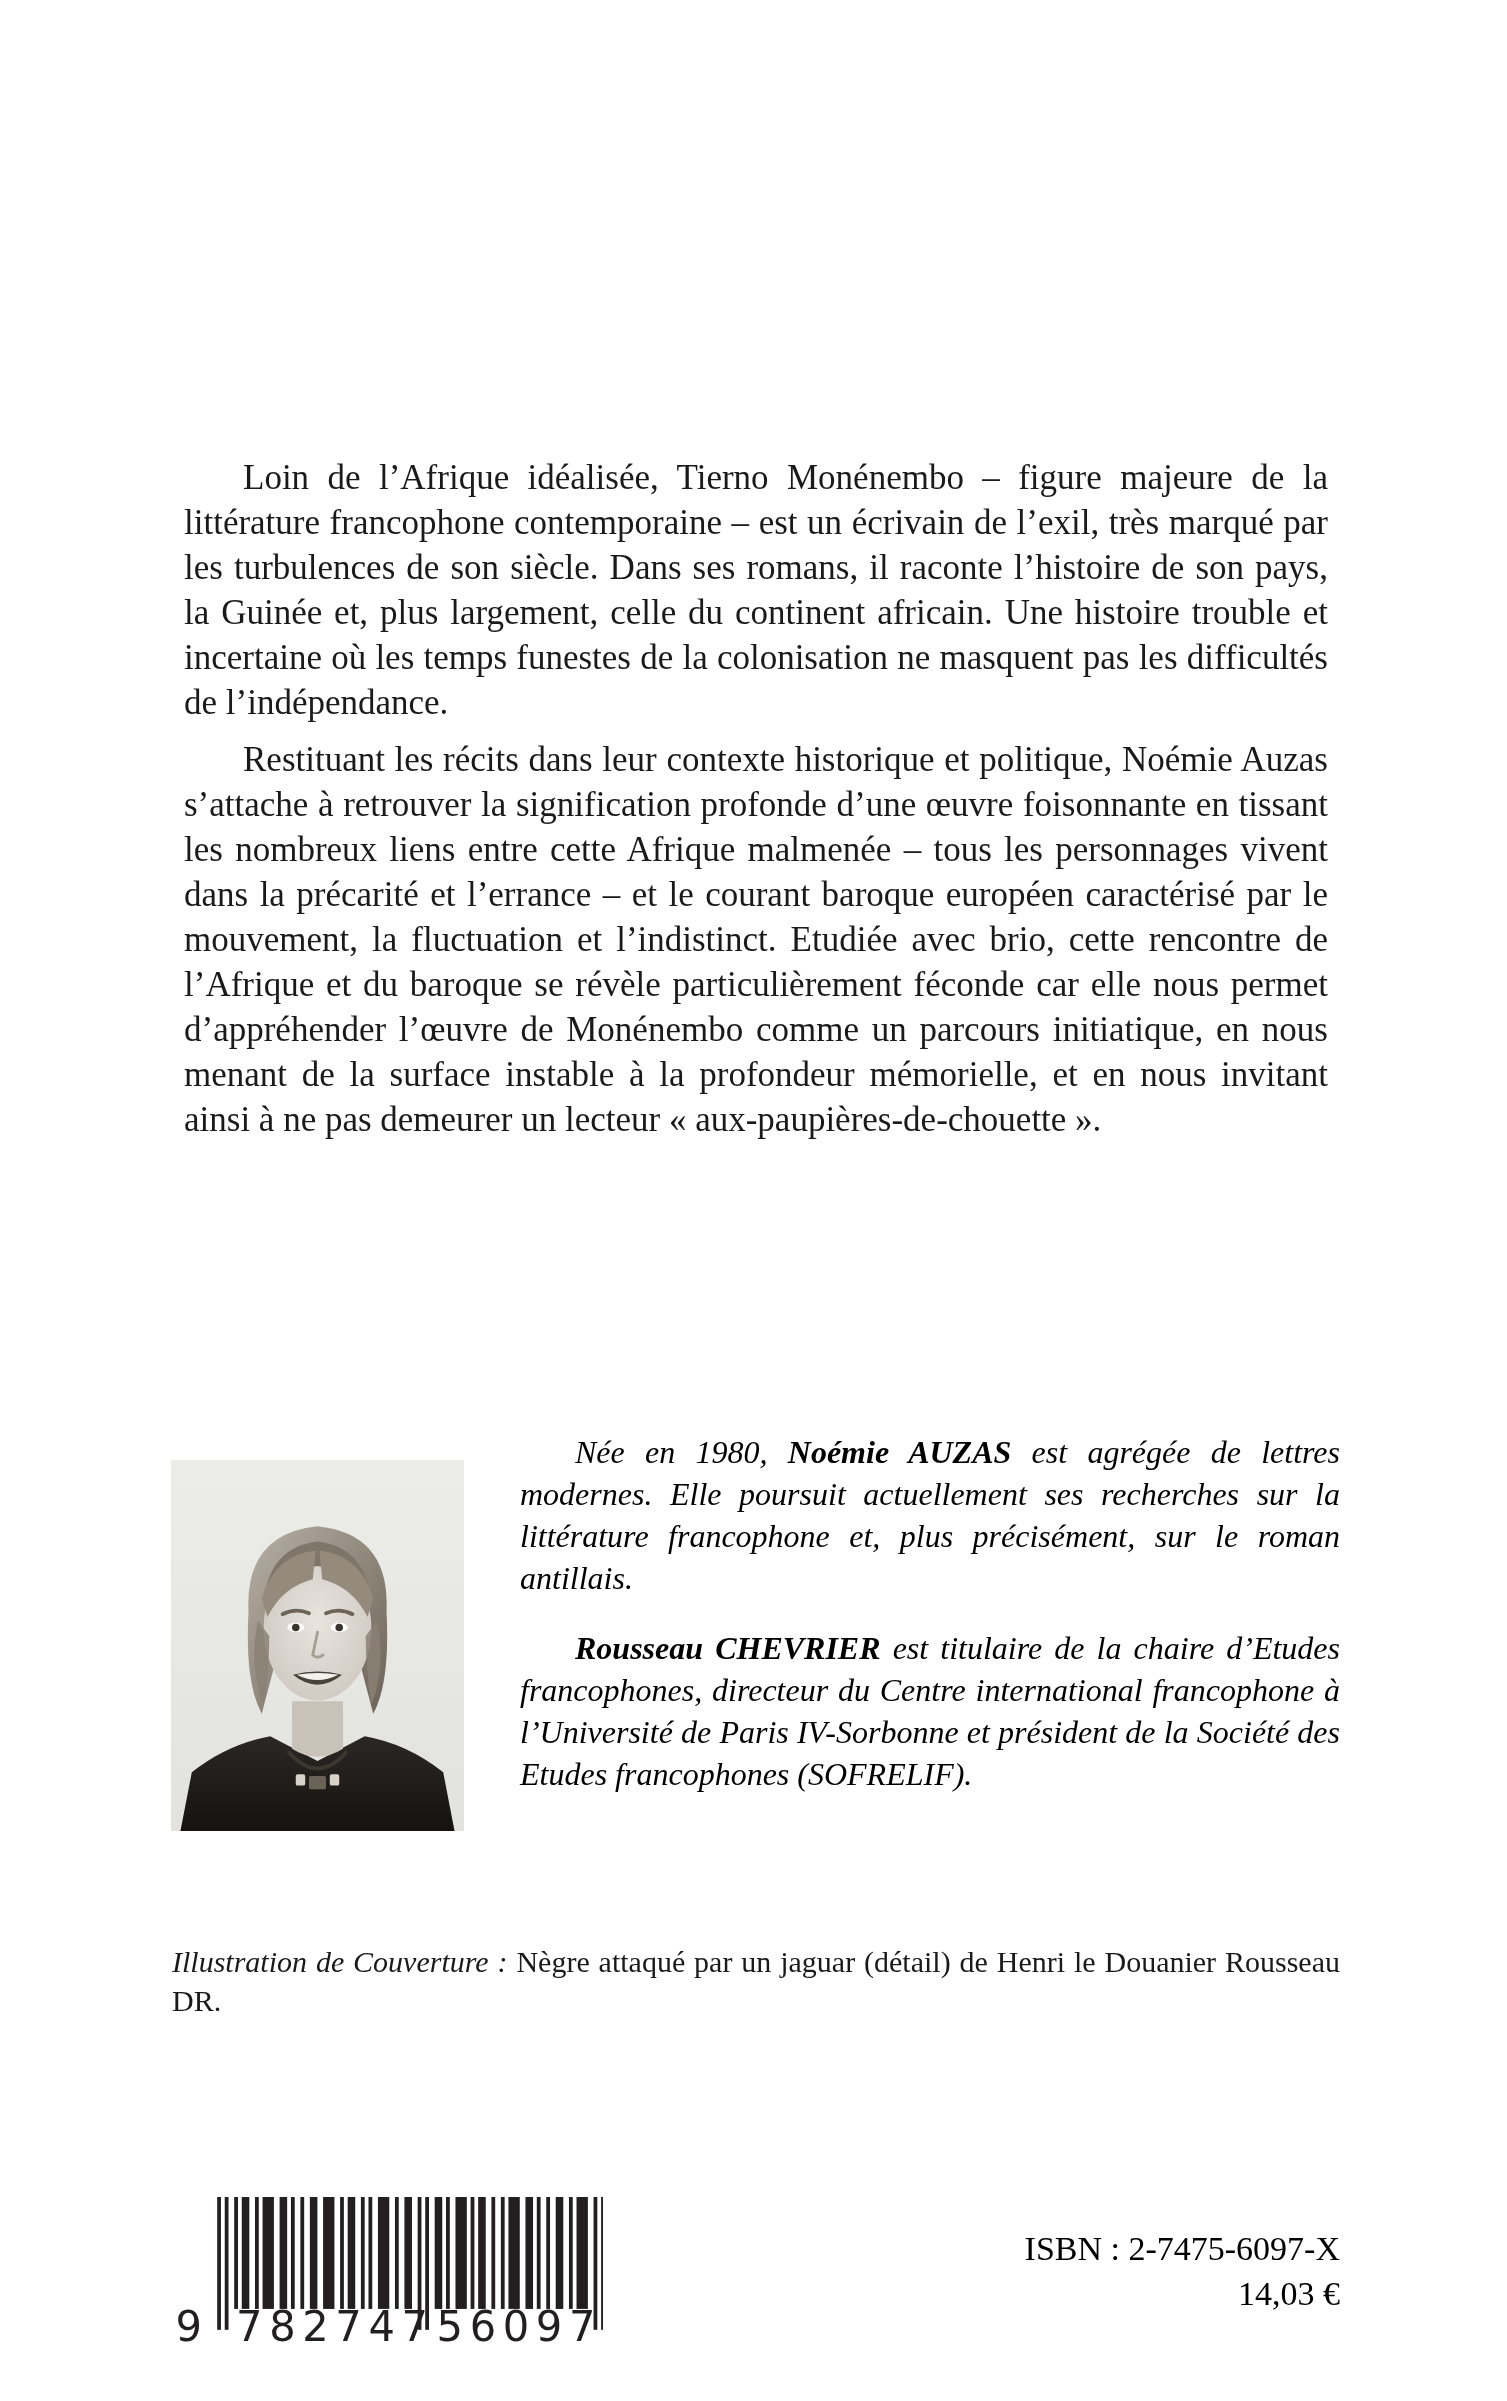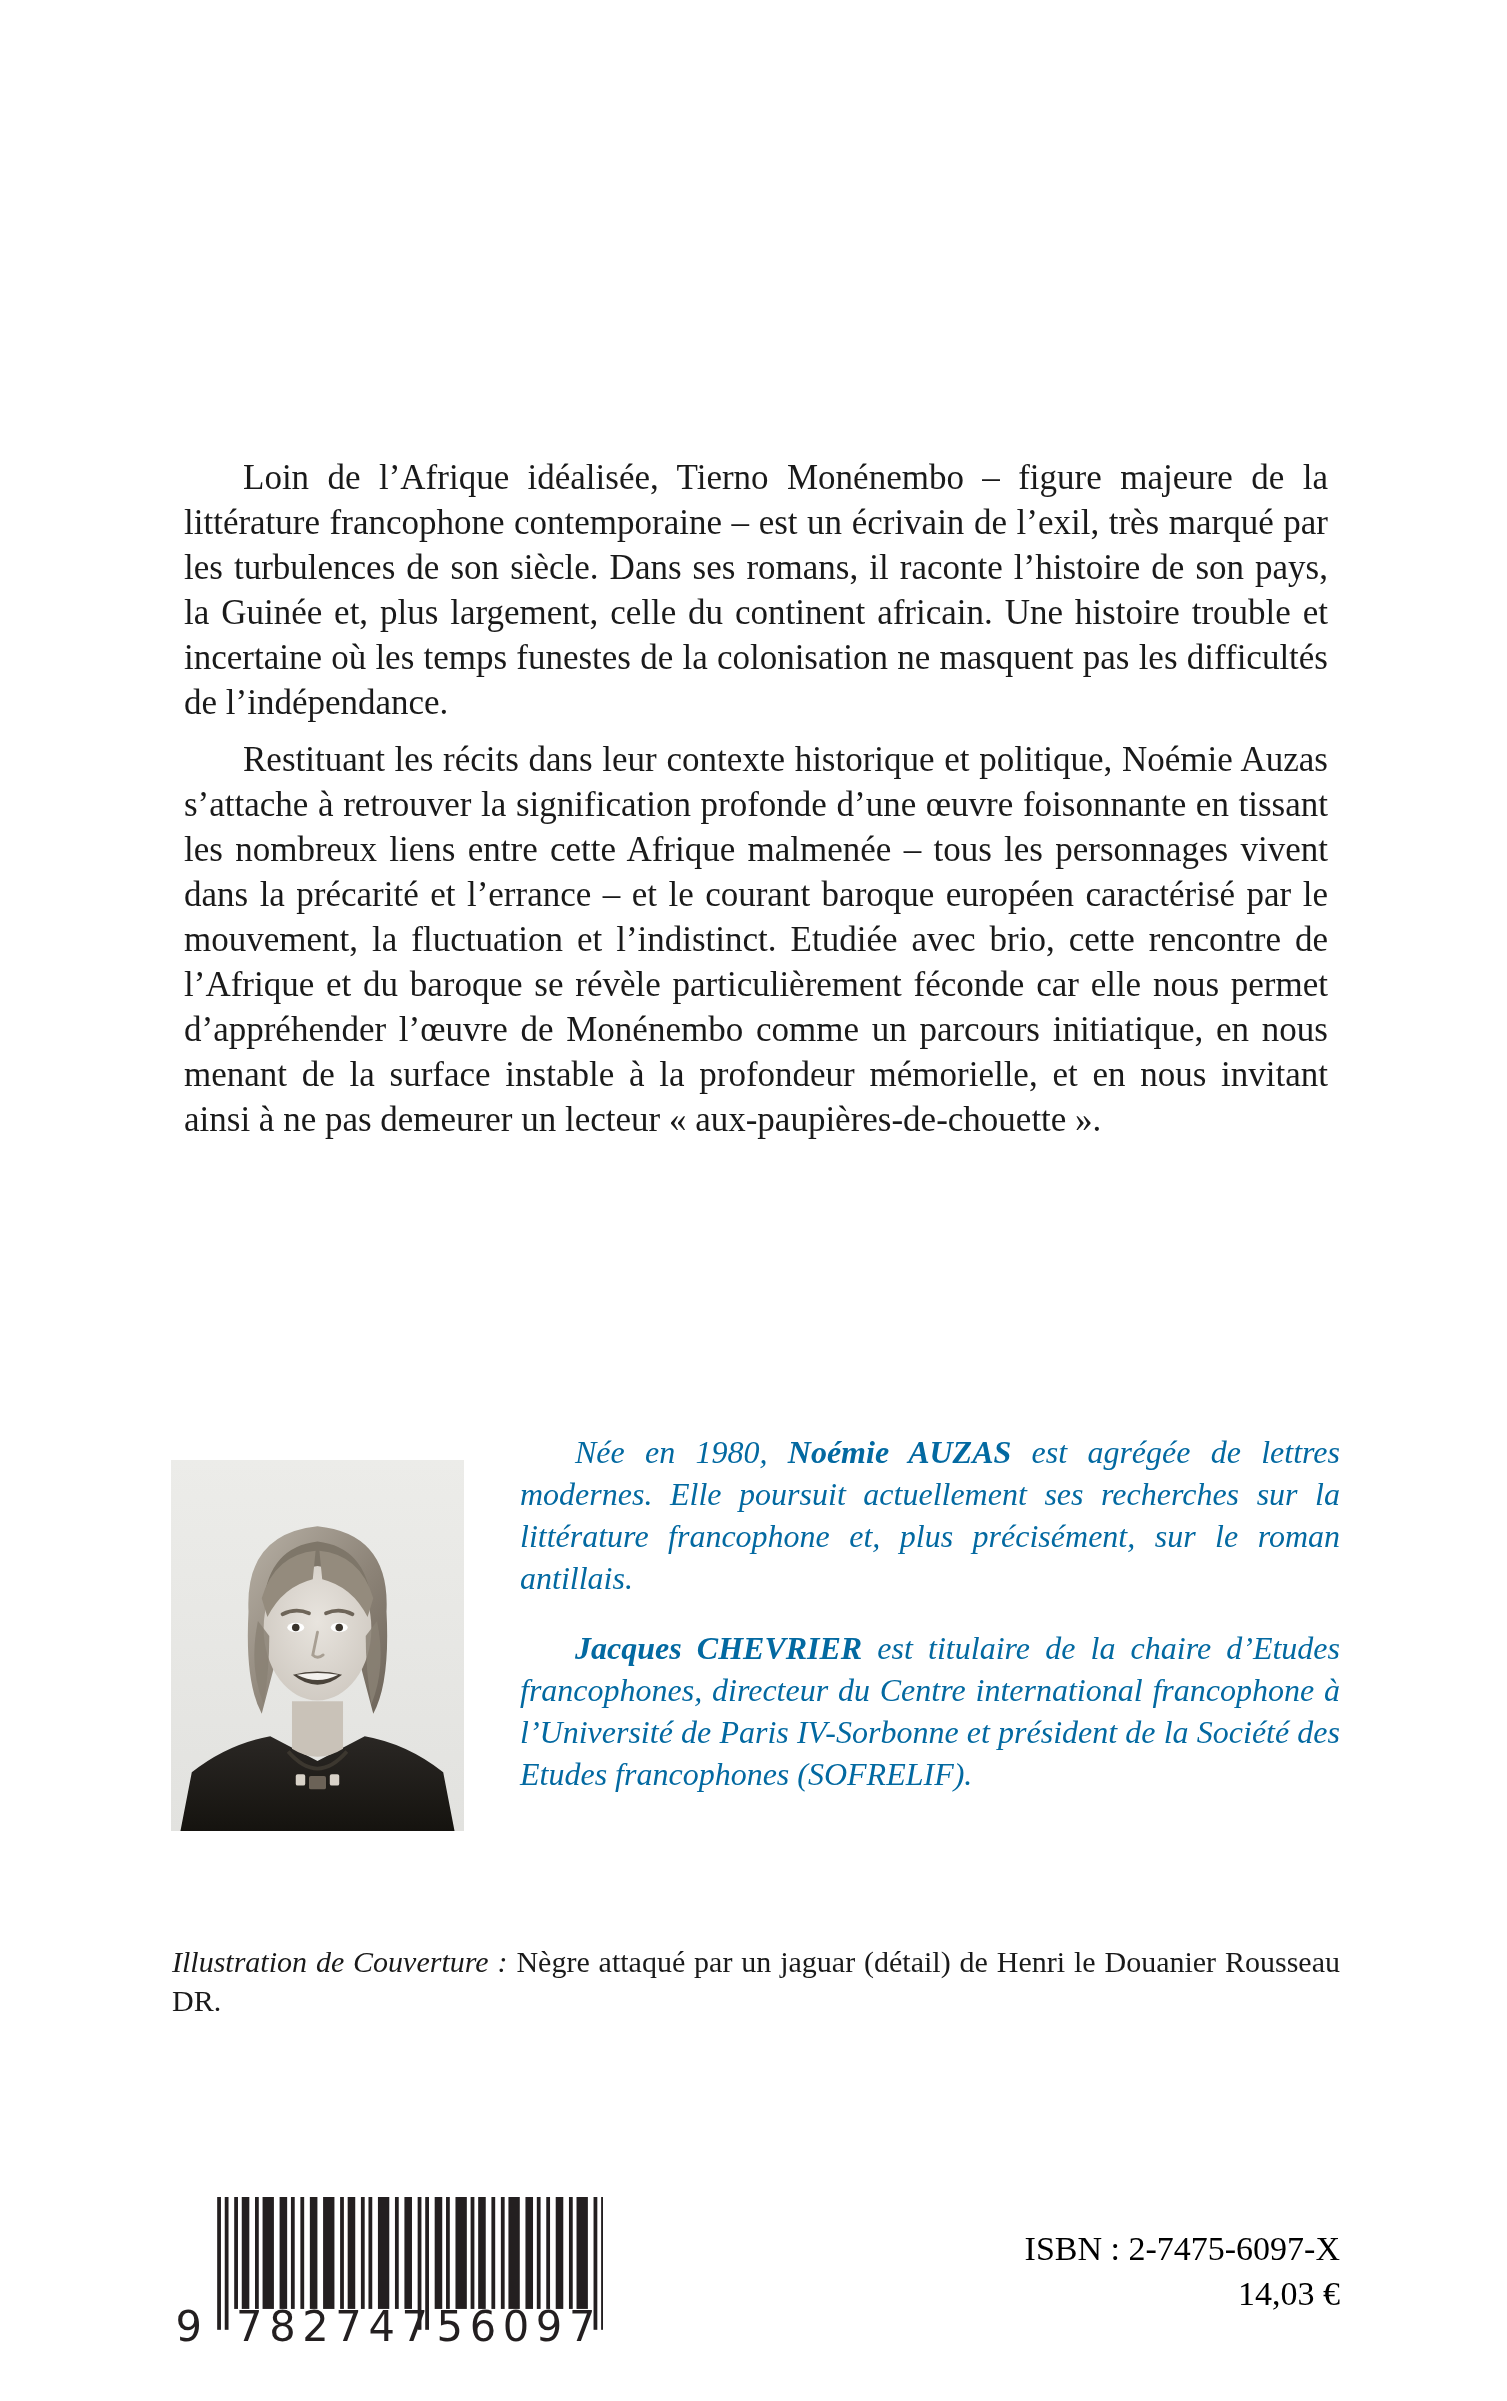--- a/index.html
+++ b/index.html
@@ -90,21 +90,21 @@
 
   .bio-text {
     position: absolute;
     left: 520px;
     top: 1431px;
     width: 820px;
     font-size: 32px;
     line-height: 42px;
     font-style: italic;
     text-align: justify;
-    color: #0369a1;
+    color: #000000;
   }
   .bio-text p { margin: 0; text-indent: 55px; }
   .bio-text p + p { margin-top: 28px; }
   .bio-text b { font-weight: bold; font-style: italic; }
 
   
   .credit {
     position: absolute;
     left: 172px;
     top: 1942px;
@@ -207,21 +207,21 @@
 
       <path d="M124 308 Q155 344 186 308" stroke="#3c372f" stroke-width="4" fill="none"></path>
       <rect x="146" y="334" width="18" height="14" rx="2" fill="#6b6257"></rect>
       <rect x="132" y="332" width="10" height="12" rx="2" fill="#d8d2c8"></rect>
       <rect x="168" y="332" width="10" height="12" rx="2" fill="#d8d2c8"></rect>
     </svg>
   </div>
 
   <div class="bio-text">
     <p><span>Née en 1980, </span><b>Noémie AUZAS</b><span> est agrégée de lettres modernes. Elle poursuit actuellement ses recherches sur la littérature francophone et, plus précisément, sur le roman antillais.</span></p>
-    <p><b>Jacques CHEVRIER</b><span> est titulaire de la chaire d’Etudes francophones, directeur du Centre international francophone à l’Université de Paris IV-Sorbonne et président de la Société des Etudes francophones (SOFRELIF).</span></p>
+    <p><b>Rousseau CHEVRIER</b><span> est titulaire de la chaire d’Etudes francophones, directeur du Centre international francophone à l’Université de Paris IV-Sorbonne et président de la Société des Etudes francophones (SOFRELIF).</span></p>
   </div>
 
   <div class="credit">
     <i>Illustration de Couverture :</i><span> Nègre attaqué par un jaguar (détail) de Henri le Douanier Rousseau DR.</span>
   </div>
 
   <div class="barcode-wrap">
     <div class="barcode-bars">
       <svg viewBox="0 0 460 175" preserveAspectRatio="none">
         <g fill="#231f20">

